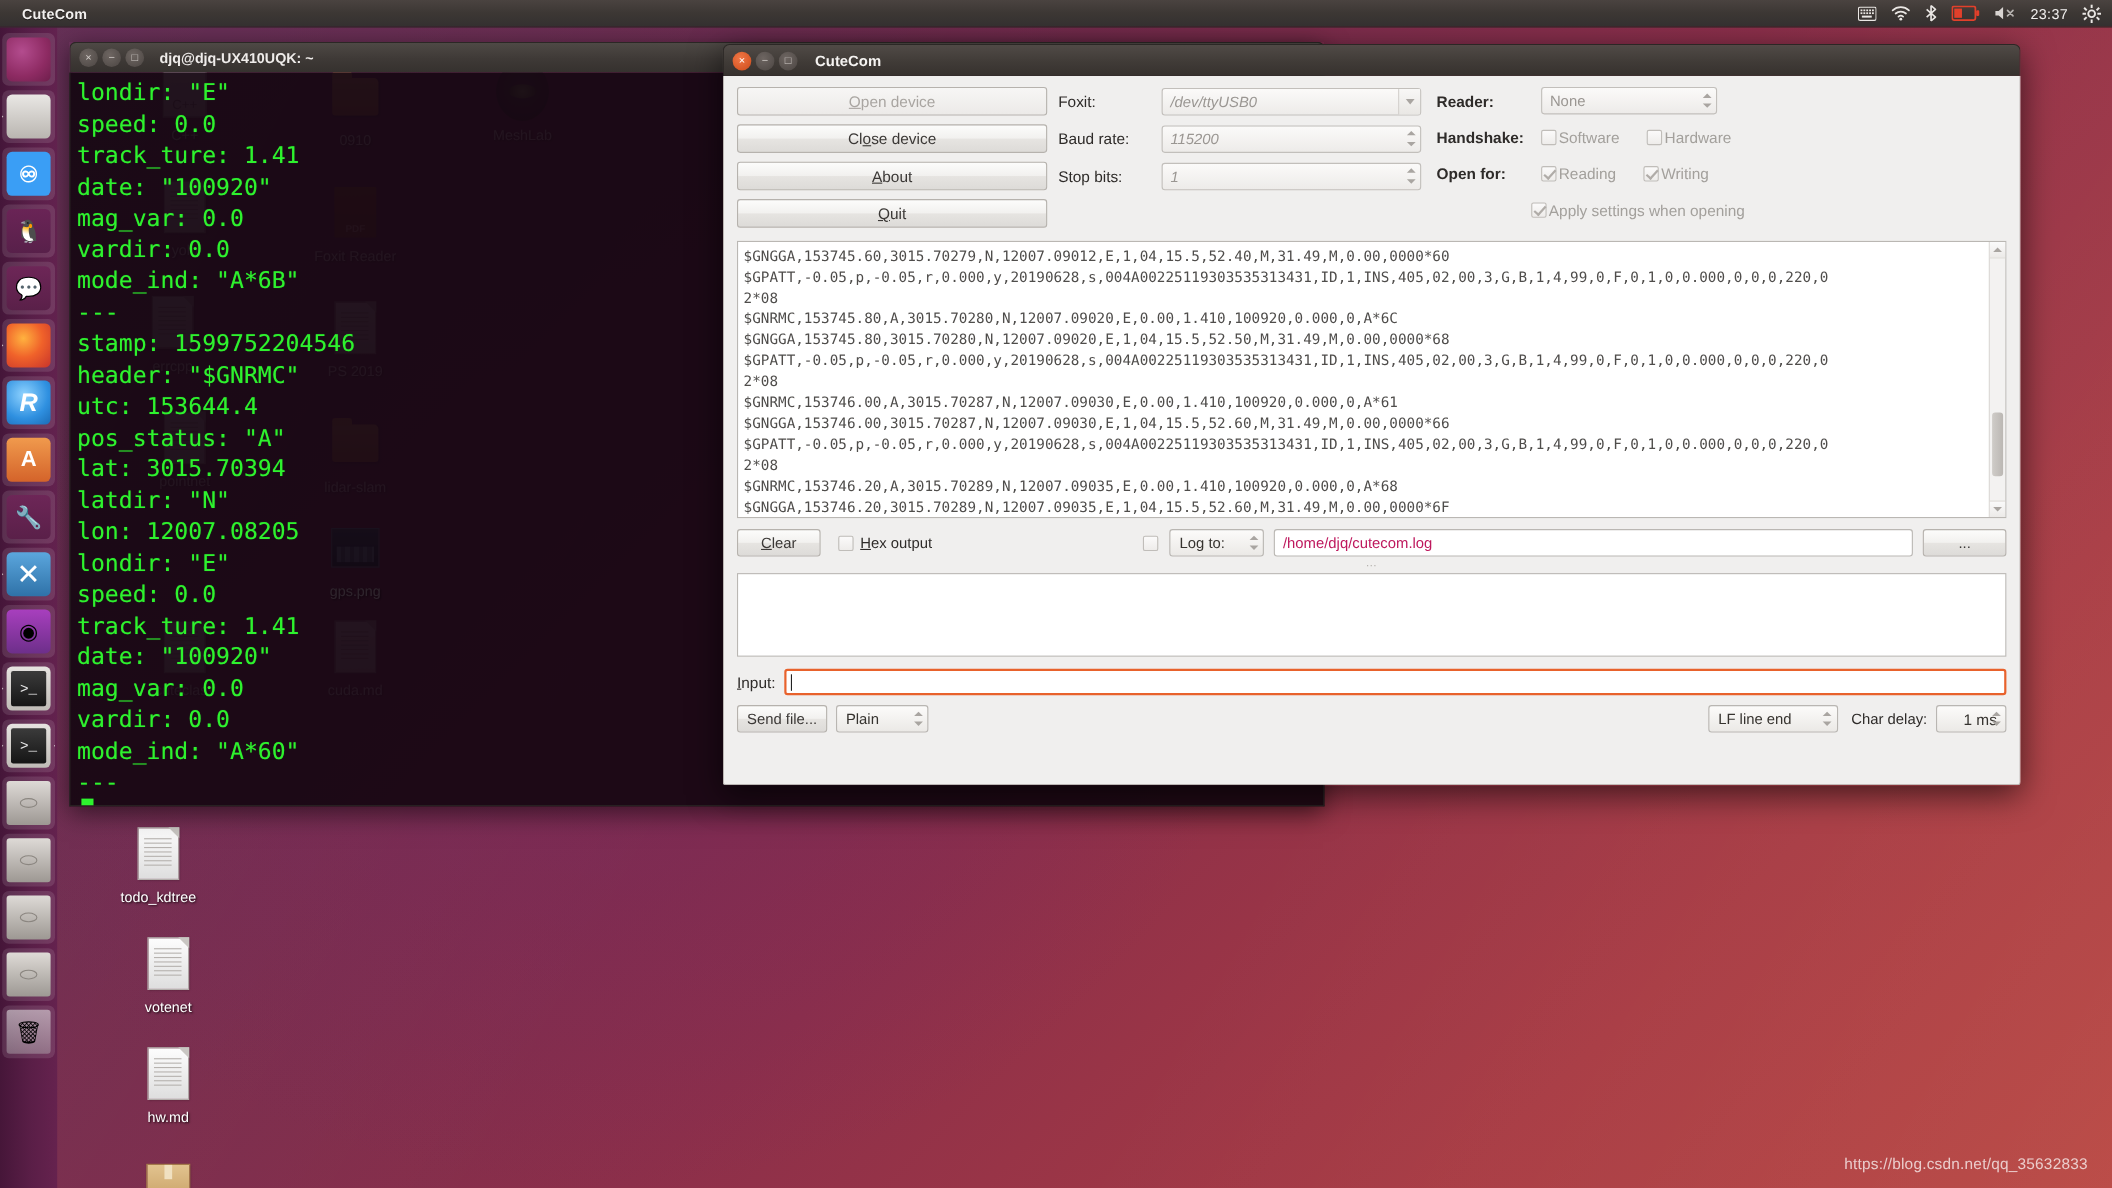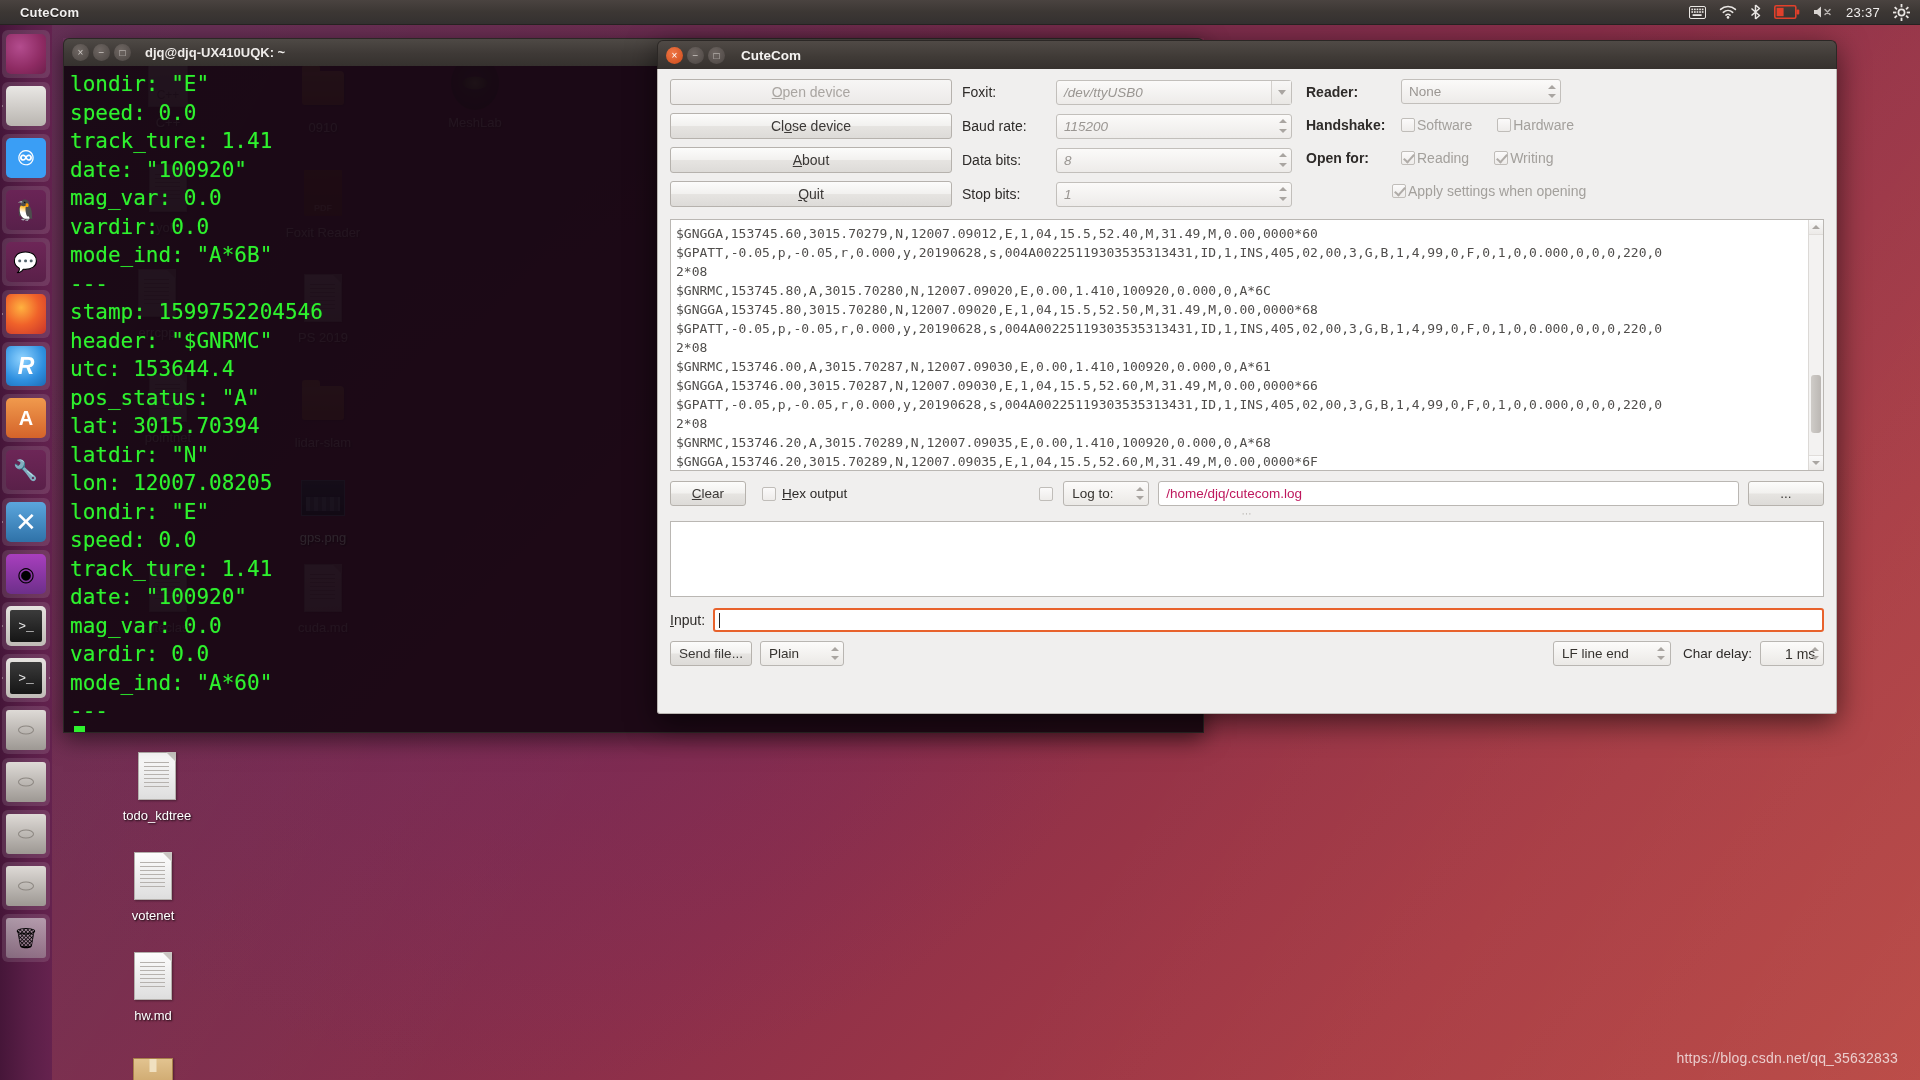--- a/index.html
+++ b/index.html
@@ -525,21 +525,21 @@
             <i></i>
             <i></i>
             <i></i>
             <i></i>
             <i></i>
           </div>
         </div>
       </div>
       <div class="lbl">cuda.md</div>
     </div>
-    <div class="desk-icon" style="left: 112px; top: 748px;">
+    <div class="desk-icon" style="left: 99px; top: 748px;">
       <div class="glyph">
         <div class="doc-glyph">
           <div class="doc-lines">
             <i></i>
             <i></i>
             <i></i>
             <i></i>
             <i></i>
             <i></i>
             <i></i>
@@ -787,30 +787,20 @@
           <span class="field-lbl">Baud rate:</span>
           <span class="qcombo">
             <span>115200</span>
             <span class="spin-box">
                 <span class="tri-up-sm"></span>
                 <span class="tri-down-sm"></span>
               </span>
           </span>
         </div>
         <div class="field-row">
-          <span class="field-lbl">Data bits:</span>
-          <span class="qcombo">
-            <span>8</span>
-            <span class="spin-box">
-                <span class="tri-up-sm"></span>
-                <span class="tri-down-sm"></span>
-              </span>
-          </span>
-        </div>
-        <div class="field-row">
           <span class="field-lbl">Stop bits:</span>
           <span class="qcombo">
             <span>1</span>
             <span class="spin-box">
                 <span class="tri-up-sm"></span>
                 <span class="tri-down-sm"></span>
               </span>
           </span>
         </div>
       </div>

